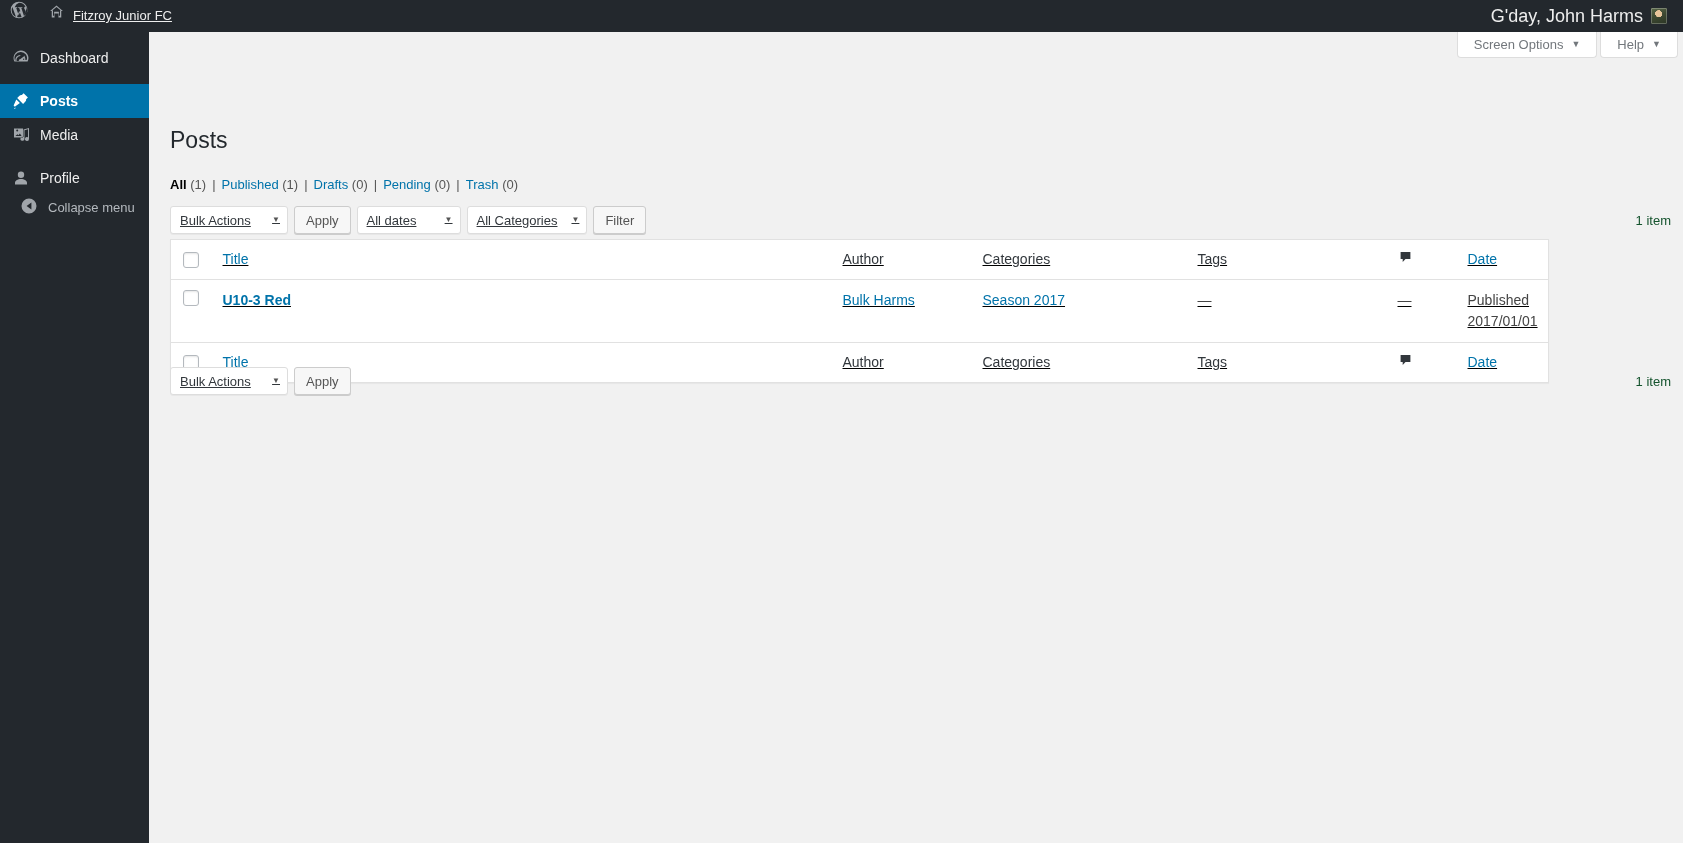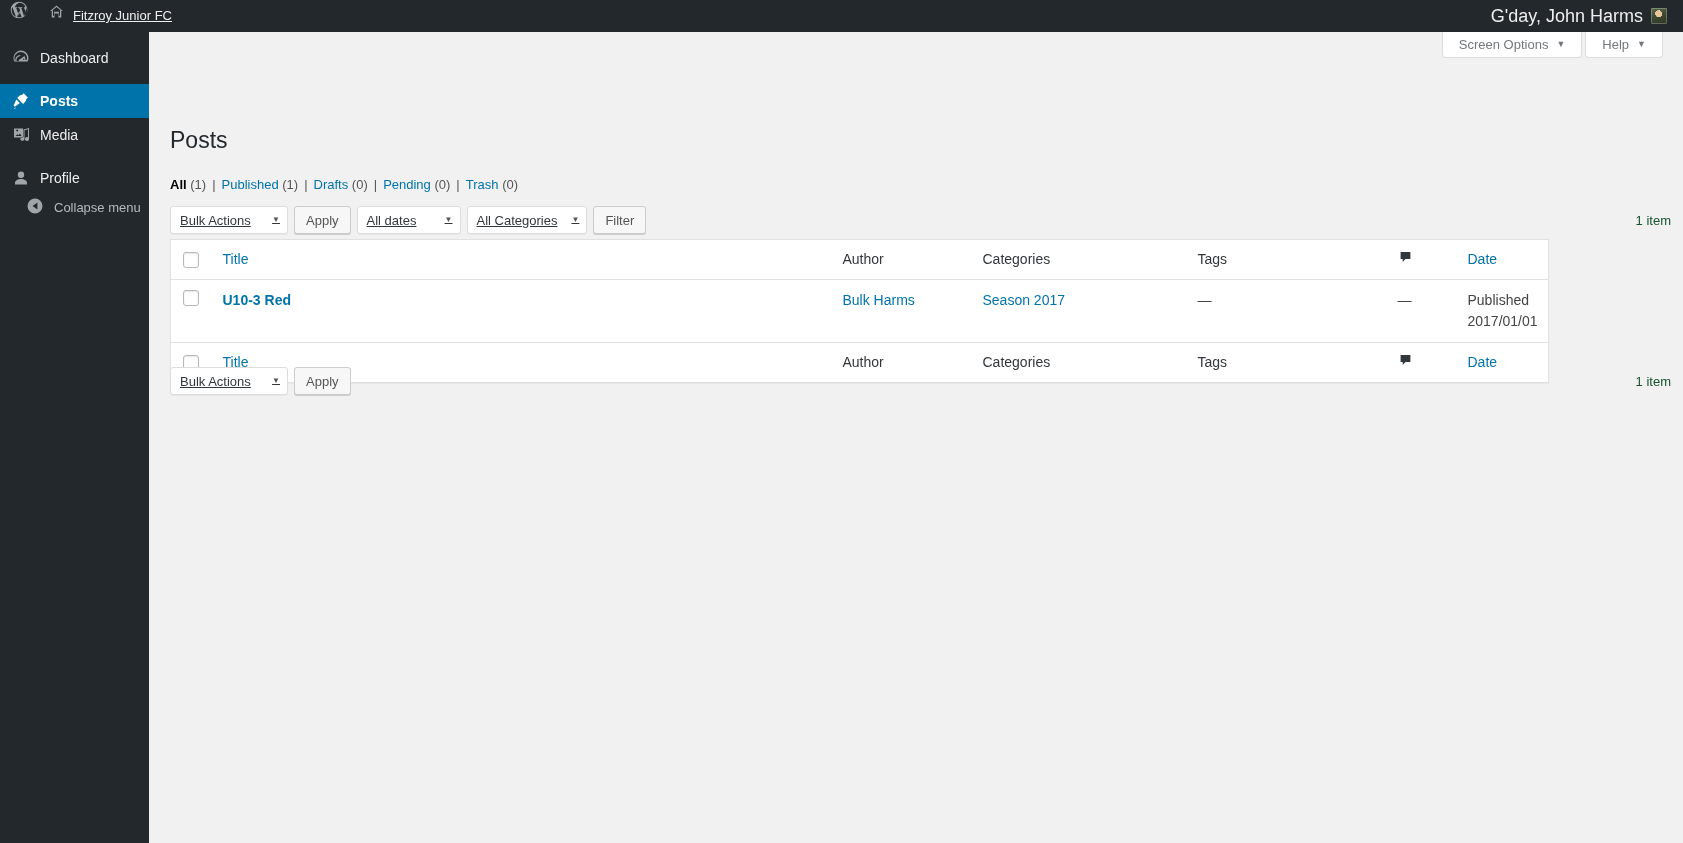--- a/index.html
+++ b/index.html
@@ -73,33 +73,33 @@
     content: ""; position: absolute; right: -8px; top: 50%;
     margin-top: -8px;
     border: 8px solid transparent;
     border-right-color: #f1f1f1;
     border-left: 0;
   }
   .menu-sep { height: 9px; }
   .collapse {
     position: absolute; top: 158px; left: 0;
     display: flex; align-items: center;
-    height: 34px; padding-left: 25px;
+    height: 34px; padding-left: 19px;
     color: #b4b9be; font-size: 13px;
   }
   .collapse .mlabel { padding-left: 9px; }
 
   
   .content {
     position: absolute; top: 32px; left: 149px;
     width: 1534px; height: 811px;
     background: #f1f1f1;
   }
   .screen-meta {
-    position: absolute; top: 0; right: 20px;
+    position: absolute; top: 0; right: 5px;
     display: flex;
     justify-content: space-between;
   }
   .meta-tab {
     height: 26px; padding: 0 16px;
     background: #fff;
     border: 1px solid #ddd; border-top: none;
     border-radius: 0 0 4px 4px;
     color: #72777c; font-size: 13px;
     display: flex; align-items: center; gap: 8px;
@@ -196,20 +196,21 @@
 
   
   .wp-table {
     position: absolute; left: 21px; right: 12px;
     top: 207px;
     border-collapse: collapse;
     background: #fff;
     border: 1px solid #e1e1e1;
     box-shadow: 0 1px 1px rgba(0,0,0,.04);
     table-layout: fixed;
+    text-decoration: underline;
   }
   .wp-table th, .wp-table td {
     text-align: left;
     font-size: 14px;
     padding: 8px 10px;
     vertical-align: top;
     line-height: 1.5;
   }
   .wp-table thead th, .wp-table tfoot th {
     height: 33px;

